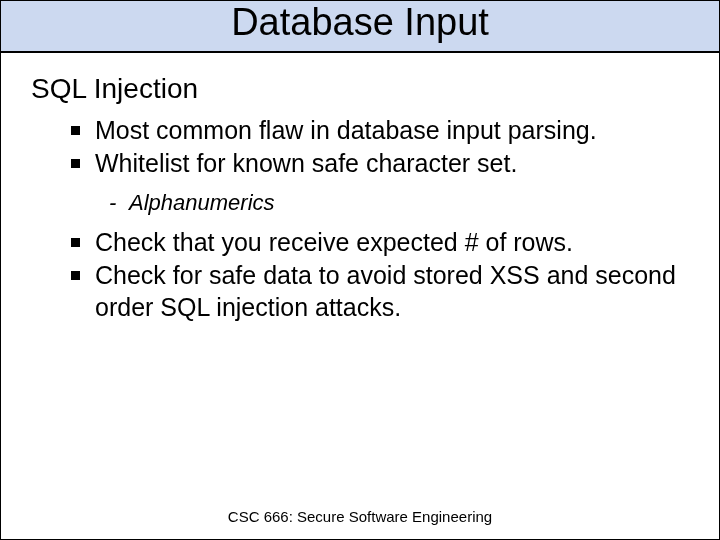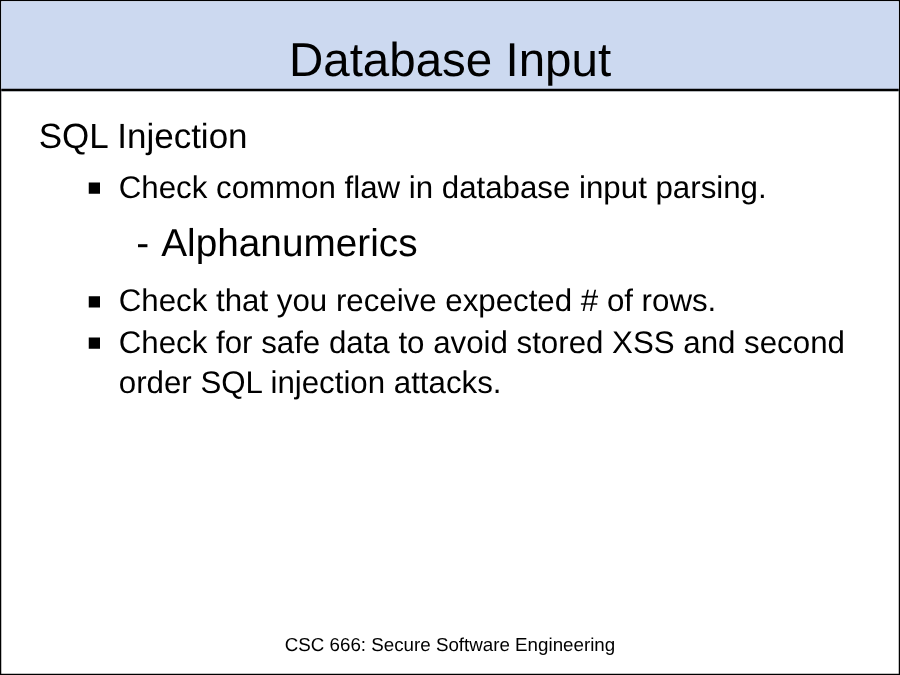--- a/index.html
+++ b/index.html
@@ -7,23 +7,23 @@
   .slide {
     width: 720px;
     height: 540px;
     position: relative;
     border: 1px solid #000;
     background: #fff;
   }
   .title-bar {
     background: #ccd9f0;
     border-bottom: 2px solid #000;
-    height: 72px;
+    height: 52px;
     display: flex;
-    align-items: flex-end;
+    align-items: flex-start;
     justify-content: center;
   }
   .title-bar h1 {
     font-size: 38px;
     font-weight: normal;
     color: #000;
     font-family: Arial, sans-serif;
   }
   .content {
     padding: 14px 20px 0 30px;
@@ -53,24 +53,25 @@
     height: 9px;
     background: #000;
   }
   ul.dash {
     list-style: none;
     padding-left: 78px;
     margin-top: 8px;
     margin-bottom: 10px;
   }
   ul.dash > li {
-    font-size: 31px;
+    font-size: 22px;
     line-height: 1.35;
     position: relative;
     padding-left: 20px;
+    font-style: italic;
   }
   ul.dash > li::before {
     content: "-";
     position: absolute;
     left: 0;
     top: 0;
   }
   .footer {
     position: absolute;
     bottom: 14px;
@@ -86,21 +87,22 @@
 
 <div class="slide">
   <div class="title-bar">
     <h1>Database Input</h1>
   </div>
 
   <div class="content">
 
     <div class="h2">SQL Injection</div>
     <ul class="square">
-      <li>Check common flaw in database input parsing.</li>
+      <li>Most common flaw in database input parsing.</li>
+      <li>Whitelist for known safe character set.</li>
     </ul>
     <ul class="dash">
       <li>Alphanumerics</li>
     </ul>
 
     <ul class="square">
       <li>Check that you receive expected # of rows.</li>
       <li>Check for safe data to avoid stored XSS and second order SQL injection attacks.</li>
     </ul>
 

